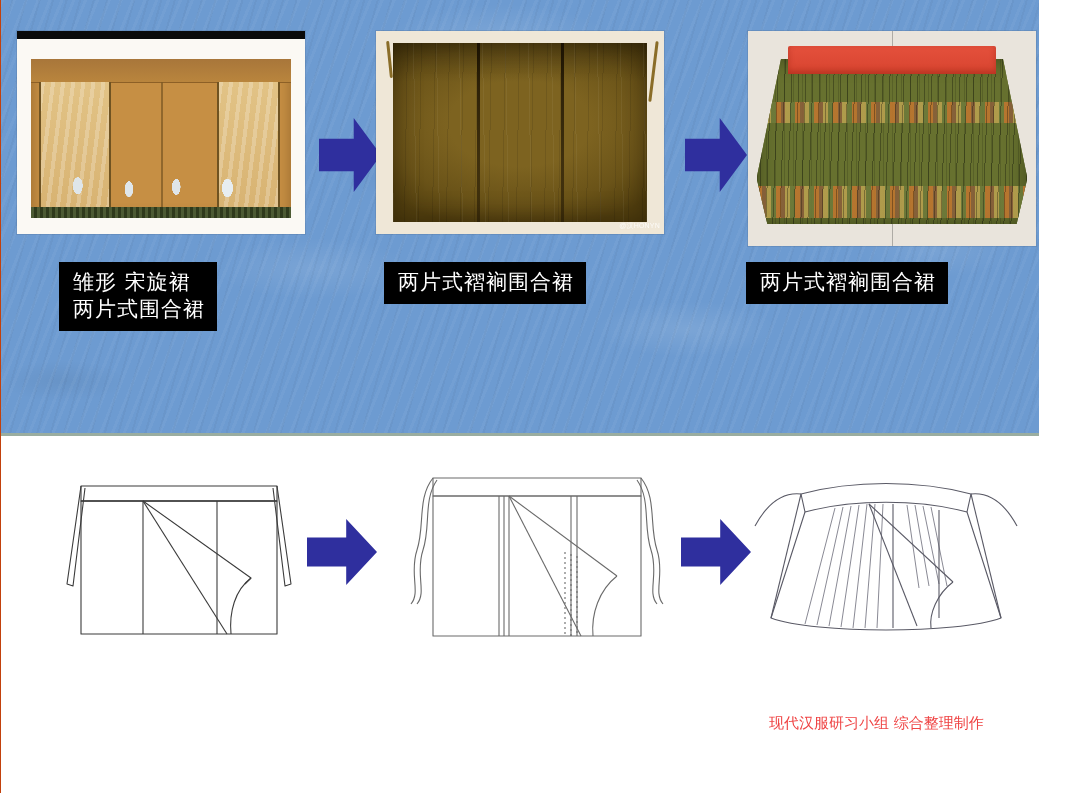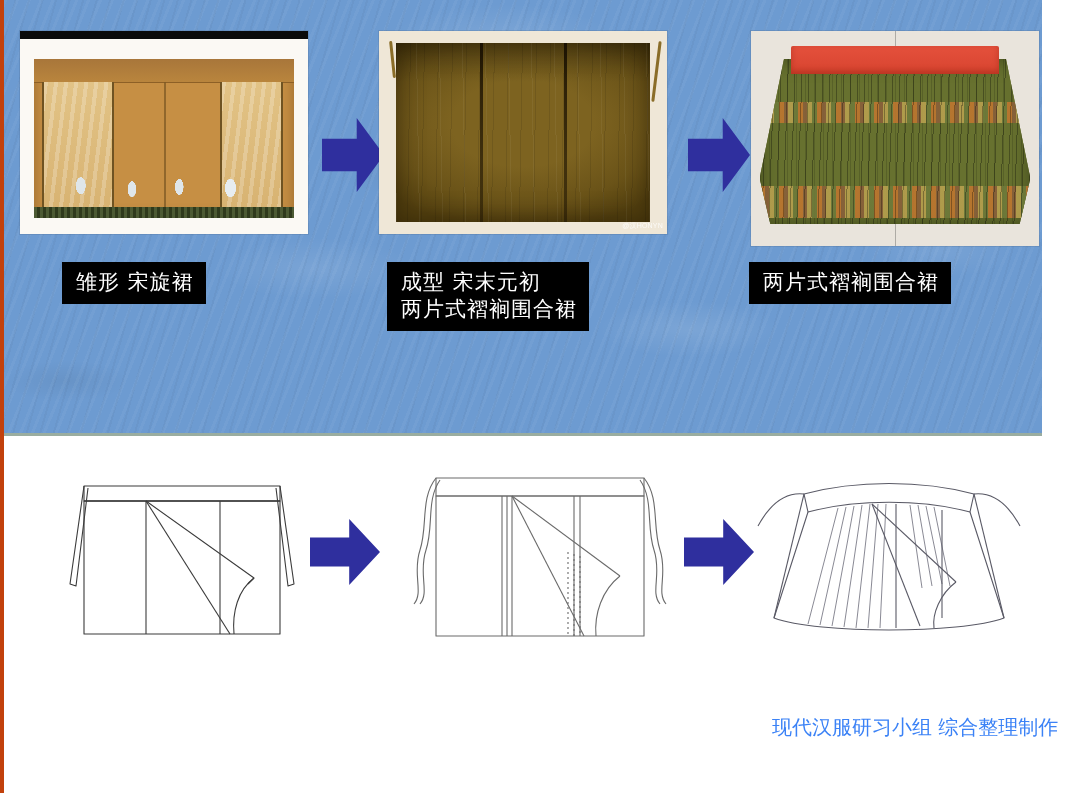--- a/index.html
+++ b/index.html
@@ -11,21 +11,21 @@
   body {
     font-family: "Liberation Sans", "DejaVu Sans", sans-serif;
   }
 
   .page {
     position: relative;
     width: 1080px;
     height: 793px;
     background: #ffffff;
     overflow: hidden;
-    border-left: 4px solid #c2410c;
+    border-left: 1px solid #c2410c;
     box-sizing: border-box;
   }
 
   
   .blue-panel {
     position: absolute;
     left: 0px;
     top: 0px;
     width: 1038px;
     height: 433px;
@@ -234,22 +234,22 @@
     font-weight: bold;
     font-size: 23px;
     color: #111111;
     letter-spacing: 1px;
     white-space: nowrap;
   }
   #credit {
     position: absolute;
     left: 768px; top: 714px;
     font-family: "DejaVu Serif", "Liberation Serif", serif;
-    font-size: 20px;
-    color: #3b82f6;
+    font-size: 15px;
+    color: #ef4444;
     white-space: nowrap;
   }
 </style>
 </head>
 <body>
 
 <div class="page">
 
   <div class="blue-panel"></div>
 
@@ -298,23 +298,23 @@
           <div class="p3-brocade2"></div>
         </div>
         <div class="p3-pleats"></div>
         <div class="p3-waist"></div>
       </div>
     </div>
   </div>
 
   <div class="caption" id="caption1">
     <span class="ln">雏形  宋旋裙</span>
+    <span class="ln">两片式围合裙</span>
   </div>
   <div class="caption" id="caption2">
-    <span class="ln">成型  宋末元初</span>
     <span class="ln">两片式褶裥围合裙</span>
   </div>
   <div class="caption" id="caption3">
     <span class="ln">两片式褶裥围合裙</span>
   </div>
 
   <div class="white-panel"></div>
 
   <svg class="sketch" id="sketch1" viewBox="0 0 250 180">
     <g fill="none" stroke="#3b3b3b" stroke-width="1.1" stroke-linejoin="round">

